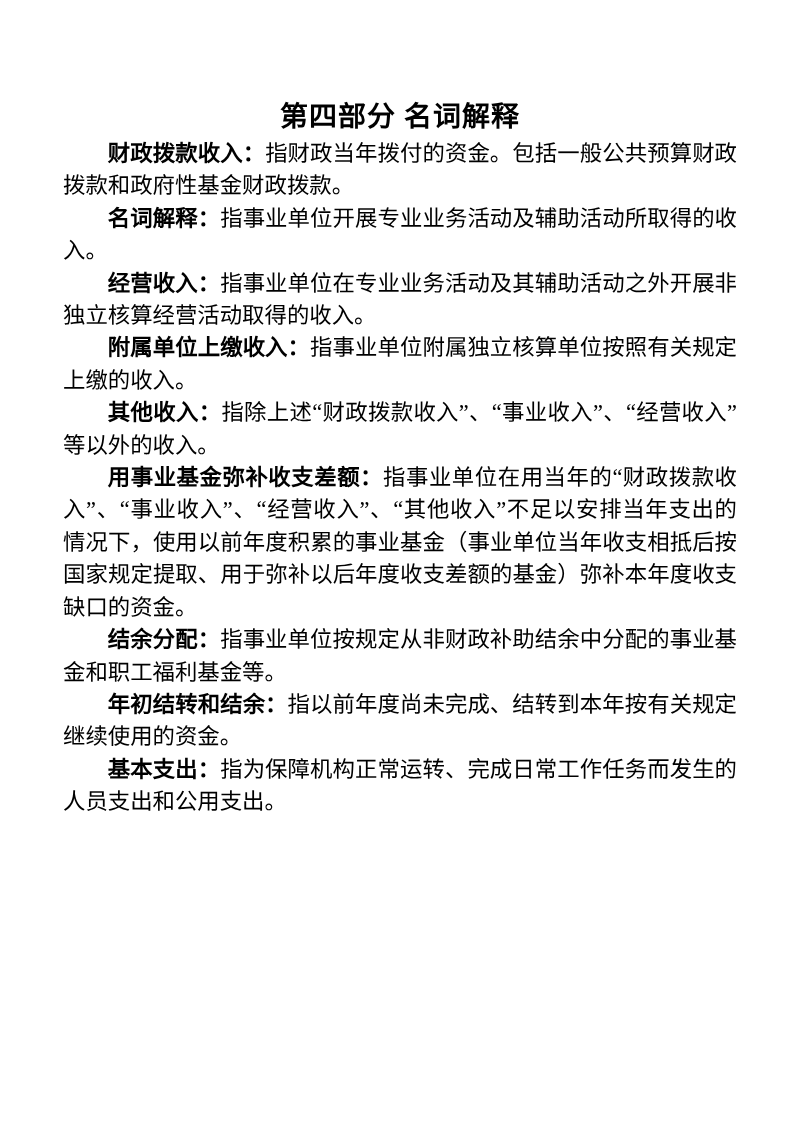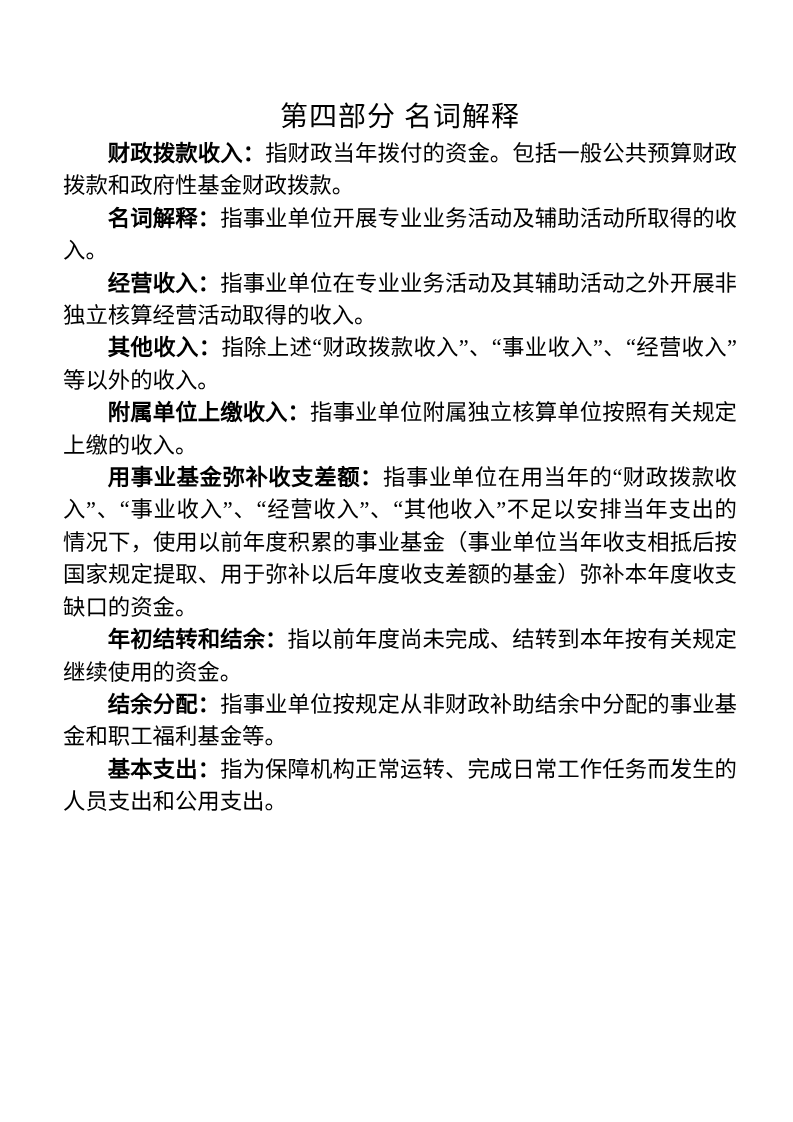--- a/index.html
+++ b/index.html
@@ -20,21 +20,21 @@
     position: absolute;
     left: 63px;
     top: 96px;
     width: 674px;
   }
   .doc-title {
     margin: 0;
     padding: 0;
     font-size: 28px;
     line-height: 42px;
-    font-weight: normal;
+    font-weight: bold;
     text-align: center;
     letter-spacing: 1px;
     white-space: pre;
   }
   .paragraphs {
     margin: 0;
     padding: 0;
   }
   .para {
     margin: 0;
@@ -57,28 +57,28 @@
   <div class="content">
     <h1 class="doc-title">第四部分 名词解释</h1>
     <div class="paragraphs">
   <p class="para"><span class="term">财政拨款收入：</span><span class="def">指财政当年拨付的资金。包括一般公共预算财政拨款和政府性基金财政拨款。</span></p>
 
 
   <p class="para"><span class="term">名词解释：</span><span class="def">指事业单位开展专业业务活动及辅助活动所取得的收入。</span></p>
 
   <p class="para"><span class="term">经营收入：</span><span class="def">指事业单位在专业业务活动及其辅助活动之外开展非独立核算经营活动取得的收入。</span></p>
 
+  <p class="para"><span class="term">附属单位上缴收入：</span><span class="def">指事业单位附属独立核算单位按照有关规定上缴的收入。</span></p>
+
   <p class="para"><span class="term">其他收入：</span><span class="def">指除上述“财政拨款收入”、“事业收入”、“经营收入”等以外的收入。</span></p>
-
-  <p class="para"><span class="term">附属单位上缴收入：</span><span class="def">指事业单位附属独立核算单位按照有关规定上缴的收入。</span></p>
 
   <p class="para"><span class="term">用事业基金弥补收支差额：</span><span class="def">指事业单位在用当年的“财政拨款收入”、“事业收入”、“经营收入”、“其他收入”不足以安排当年支出的情况下，使用以前年度积累的事业基金（事业单位当年收支相抵后按国家规定提取、用于弥补以后年度收支差额的基金）弥补本年度收支缺口的资金。</span></p>
 
+  <p class="para"><span class="term">结余分配：</span><span class="def">指事业单位按规定从非财政补助结余中分配的事业基金和职工福利基金等。</span></p>
+
   <p class="para"><span class="term">年初结转和结余：</span><span class="def">指以前年度尚未完成、结转到本年按有关规定继续使用的资金。</span></p>
-
-  <p class="para"><span class="term">结余分配：</span><span class="def">指事业单位按规定从非财政补助结余中分配的事业基金和职工福利基金等。</span></p>
 
 
   <p class="para"><span class="term">基本支出：</span><span class="def">指为保障机构正常运转、完成日常工作任务而发生的人员支出和公用支出。</span></p>
 
 </div>
   </div>
 </div>
 
 </body></html>

